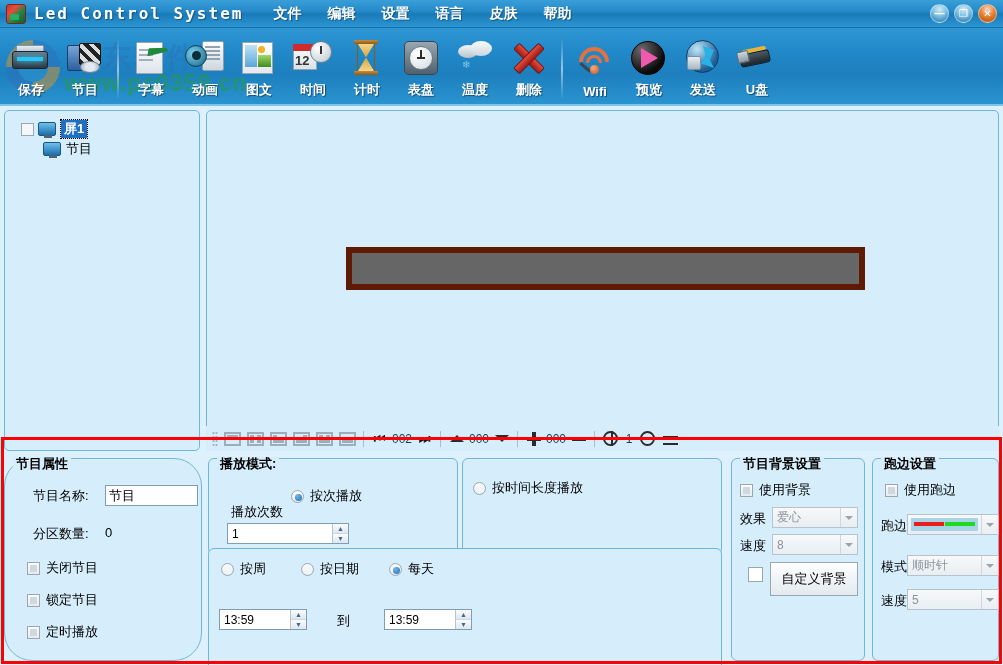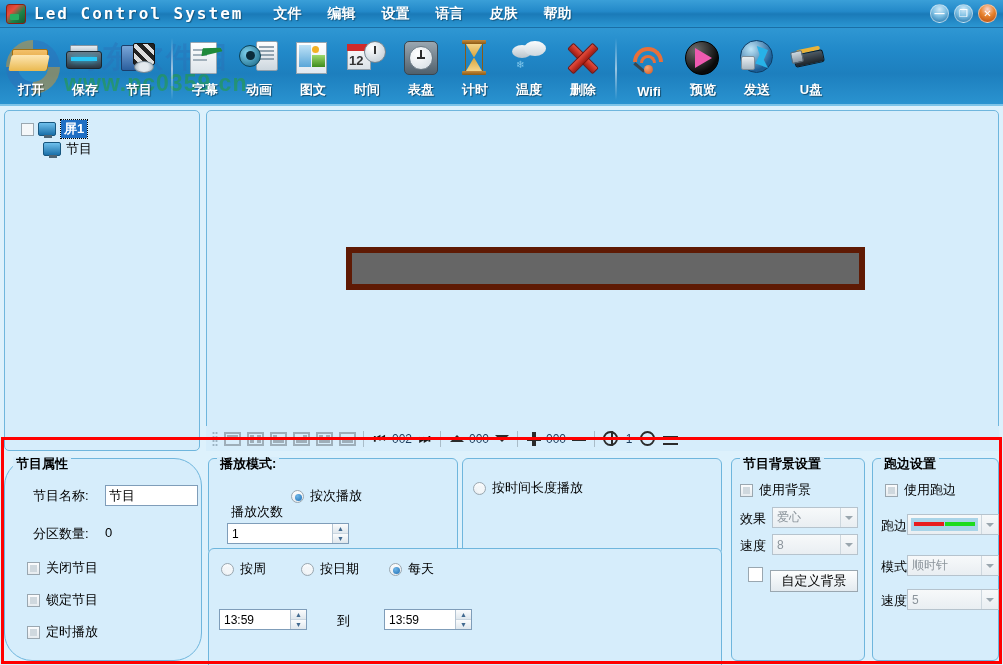--- a/index.html
+++ b/index.html
@@ -309,24 +309,23 @@
     position: relative;
   }
   .combo.color .swatch i {
     position:absolute; left:4%; top:4px; width:46%; height:4px; background:#e81d1d;
   }
   .combo.color .swatch b {
     position:absolute; left:50%; top:4px; width:46%; height:4px; background:#1ddb1d;
   }
   .btn3d {
     border:1px solid #9aa7b0; background:linear-gradient(#fdfefe,#e3eaef);
-    font-size:13px; color:#000; height:22px; padding:4px 8px;
+    font-size:13px; color:#000; height:22px; padding:16px 8px;
     display:flex; align-items:center; justify-content:center;
     font-family:"Liberation Sans",sans-serif;
-    margin-top:8px;
   }
 
   
   .annot {
     position:absolute; left:1px; top:437px; width:1001px; height:227px;
     border:3px solid #ff0000; pointer-events:none; z-index:50;
   }
 </style>
 </head>
 <body>
@@ -358,27 +357,20 @@
   </div>
 
   <div class="toolbar">
     <div class="watermark">
       <div class="wm-circle"></div>
       <div class="wm-text1">河东软件园</div>
       <div class="wm-text2">www.pc0359.cn</div>
     </div>
 
     <div class="tb-item">
-      <div class="tb-ico ico-open">
-          <i class="ic a"></i>
-          <i class="ic b"></i>
-        </div>
-      <div class="tb-label">打开</div>
-    </div>
-    <div class="tb-item">
       <div class="tb-ico ico-save">
           <i class="ic c"></i>
           <i class="ic a"></i>
           <i class="ic b"></i>
         </div>
       <div class="tb-label">保存</div>
     </div>
     <div class="tb-item">
       <div class="tb-ico ico-prog">
           <i class="ic a"></i>
@@ -416,39 +408,39 @@
     </div>
     <div class="tb-item">
       <div class="tb-ico ico-time">
           <i class="ic a"></i>
           <i class="ic b"></i>
           <span class="ic t">12</span>
           <i class="ic c"></i>
           <i class="ic d"></i>
         </div>
       <div class="tb-label">时间</div>
-    </div>
-    <div class="tb-item">
-      <div class="tb-ico ico-clock">
-          <i class="ic a"></i>
-          <i class="ic b"></i>
-          <i class="ic c"></i>
-          <i class="ic d"></i>
-        </div>
-      <div class="tb-label">表盘</div>
     </div>
     <div class="tb-item">
       <div class="tb-ico ico-timer">
           <i class="ic e"></i>
           <i class="ic c"></i>
           <i class="ic d"></i>
           <i class="ic a"></i>
           <i class="ic b"></i>
         </div>
       <div class="tb-label">计时</div>
+    </div>
+    <div class="tb-item">
+      <div class="tb-ico ico-clock">
+          <i class="ic a"></i>
+          <i class="ic b"></i>
+          <i class="ic c"></i>
+          <i class="ic d"></i>
+        </div>
+      <div class="tb-label">表盘</div>
     </div>
     <div class="tb-item">
       <div class="tb-ico ico-temp">
           <i class="ic a"></i>
           <i class="ic b"></i>
           <span class="ic c">❄</span>
         </div>
       <div class="tb-label">温度</div>
     </div>
     <div class="tb-item">

